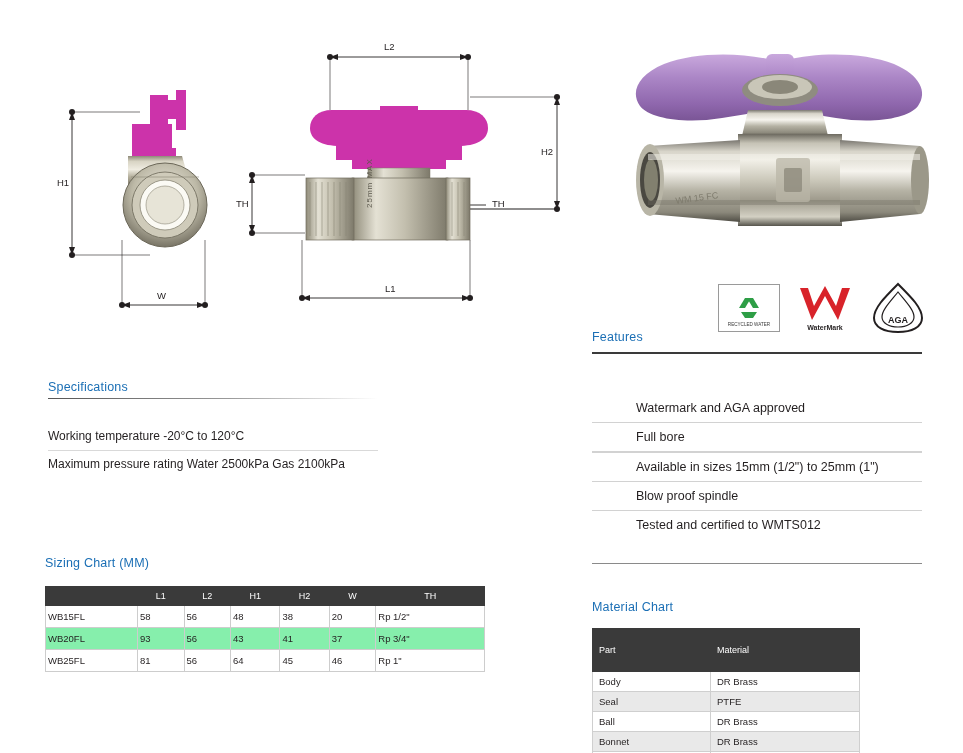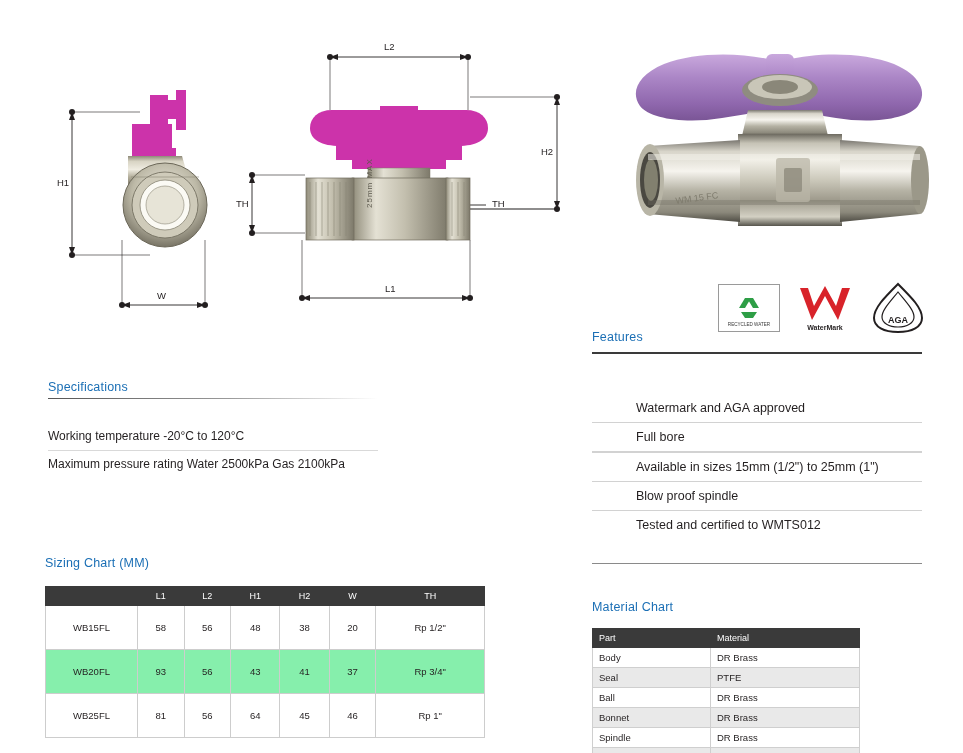--- a/index.html
+++ b/index.html
@@ -34,21 +34,21 @@
   .spec-div { height:1px; background:#d9d9d9; }
 
   #sizing { position:absolute; left:45px; top:556px; width:440px; }
   table.tbl { border-collapse:collapse; width:440px; font-size:9.5px; margin-top:12px; }
   table.tbl th {
     background:#3a3a3a; color:#ffffff; font-weight:normal;
     padding:4px 2px; text-align:center; border:1px solid #3a3a3a;
     font-size:9px;
   }
   table.tbl td {
-    padding:16px 2px; text-align:center; border:1px solid #cdcdcd;
+    padding:5px 2px; border:1px solid #cdcdcd;
     color:#231f20;
   }
   table.tbl tr.alt td { background:#86efac; }
   table.tbl td.first { width:92px; }
 
   
   .photo-area { position:absolute; left:590px; top:18px; width:373px; height:300px; }
 
   .badges { position:absolute; left:718px; top:282px; width:215px; height:52px; }
   .badge { position:absolute; }
@@ -57,21 +57,21 @@
   .feat-head-rule { height:2px; background:#3a3a3a; margin-top:4px; }
   .feat-list { margin-top:40px; }
   .feat-item { font-size:12.5px; padding:7px 2px 7px 0;margin-left:44px; }
   .feat-div { height:1px; background:#d2d2d2; }
   .feat-bottom { height:1px; background:#8a8a8a; margin-top:24px; }
 
   #material { position:absolute; left:592px; top:600px; width:268px; }
   table.mtbl { border-collapse:collapse; width:268px; font-size:9.5px; margin-top:10px; }
   table.mtbl th {
     background:#3a3a3a; color:#fff; font-weight:normal; font-size:9px;
-    padding:4px 6px; text-align:left; border:1px solid #3a3a3a;
+    padding:16px 6px; text-align:left; border:1px solid #3a3a3a;
   }
   table.mtbl td {
     padding:4px 6px; text-align:left; border:1px solid #cfcfcf;
   }
   table.mtbl tr.alt td { background:#e9e9e9; }
   table.mtbl td.c1, table.mtbl th.c1 { width:118px; }
 
   
   .dim-label { position:absolute; font-size:9.5px; color:#231f20; }
   svg { display:block; }

